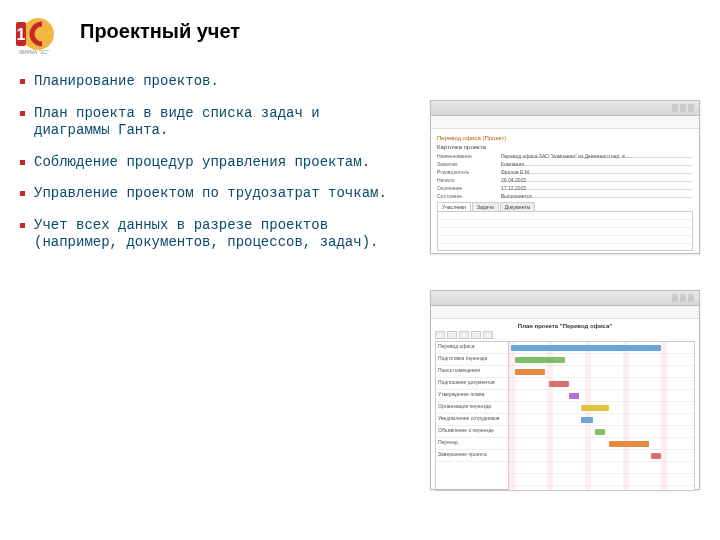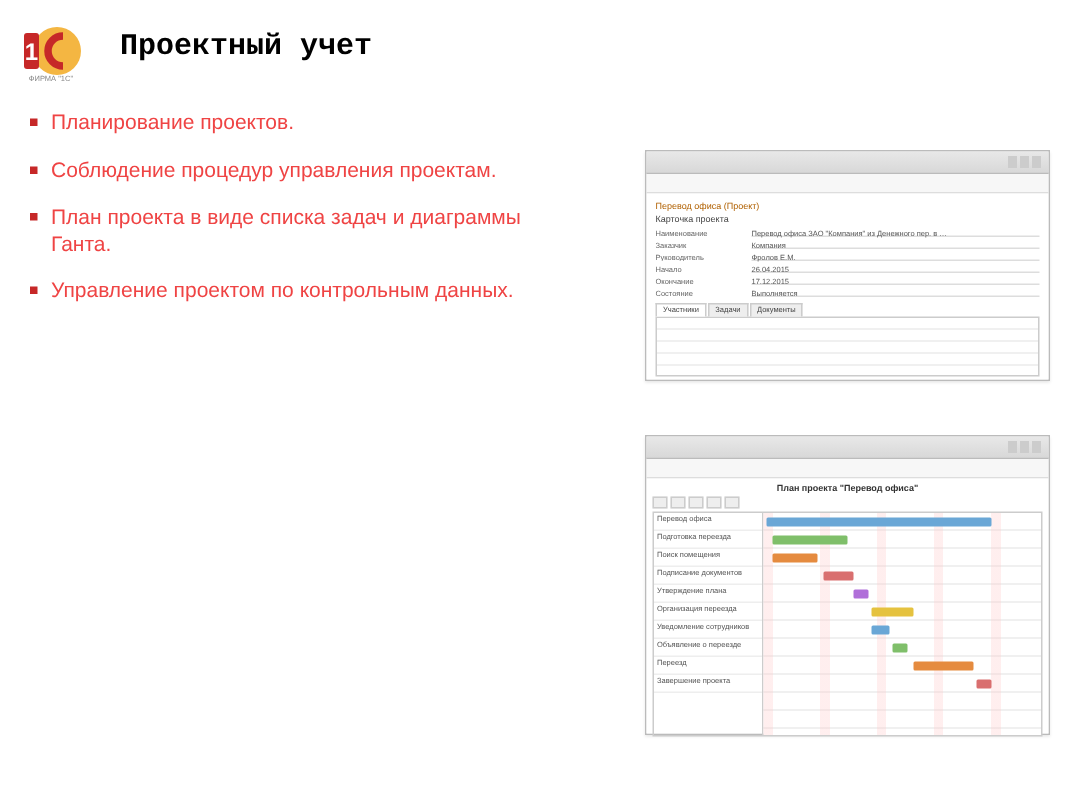--- a/index.html
+++ b/index.html
@@ -19,32 +19,32 @@
     height: 44px;
   }
   .logo svg { width: 100%; height: 100%; }
   .title {
     position: absolute;
     top: 20px;
     left: 80px;
     font-size: 20px;
     font-weight: bold;
     color: #000;
-    font-family: Liberation Mono, monospace;
   }
   .bullets {
     position: absolute;
     top: 73px;
     left: 20px;
     width: 370px;
     list-style: none;
     margin: 0;
     padding: 0;
     font-size: 14px;
-    color: #ef4444;
+    color: #0c4a6e;
+    font-family: Liberation Mono, monospace;
   }
   .bullets li {
     margin-bottom: 14px;
     padding-left: 14px;
     position: relative;
     line-height: 1.25;
   }
   .bullets li::before {
     content: "";
     position: absolute;
@@ -113,23 +113,24 @@
     <rect x="4" y="10" width="10" height="24" fill="#c62828" rx="2"></rect>
     <text x="9" y="28" font-size="16" font-weight="bold" fill="#fff" text-anchor="middle">1</text>
     <text x="22" y="42" font-size="5" fill="#888" text-anchor="middle">ФИРМА "1С"</text>
   </svg>
 </div>
 
 <div class="title">Проектный учет</div>
 
 <ul class="bullets">
   <li>Планирование проектов.</li>
+  <li>План проекта в виде списка задач и диаграммы Ганта.</li>
   <li>Соблюдение процедур управления проектам.</li>
-  <li>План проекта в виде списка задач и диаграммы Ганта.</li>
-  <li>Управление проектом по контрольным данных.</li>
+  <li>Управление проектом по трудозатрат точкам.</li>
+  <li>Учет всех данных в разрезе проектов (например, документов, процессов, задач).</li>
 </ul>
 
 <div class="screenshot shot-top">
   <div class="win-titlebar"></div>
   <div class="win-toolbar"></div>
   <div class="win-body">
     <div class="form-section-title">Перевод офиса (Проект)</div>
     <div class="form-section-title" style="color:#444">Карточка проекта</div>
     <div class="form-line">
         <div class="fl-label">Наименование</div>

